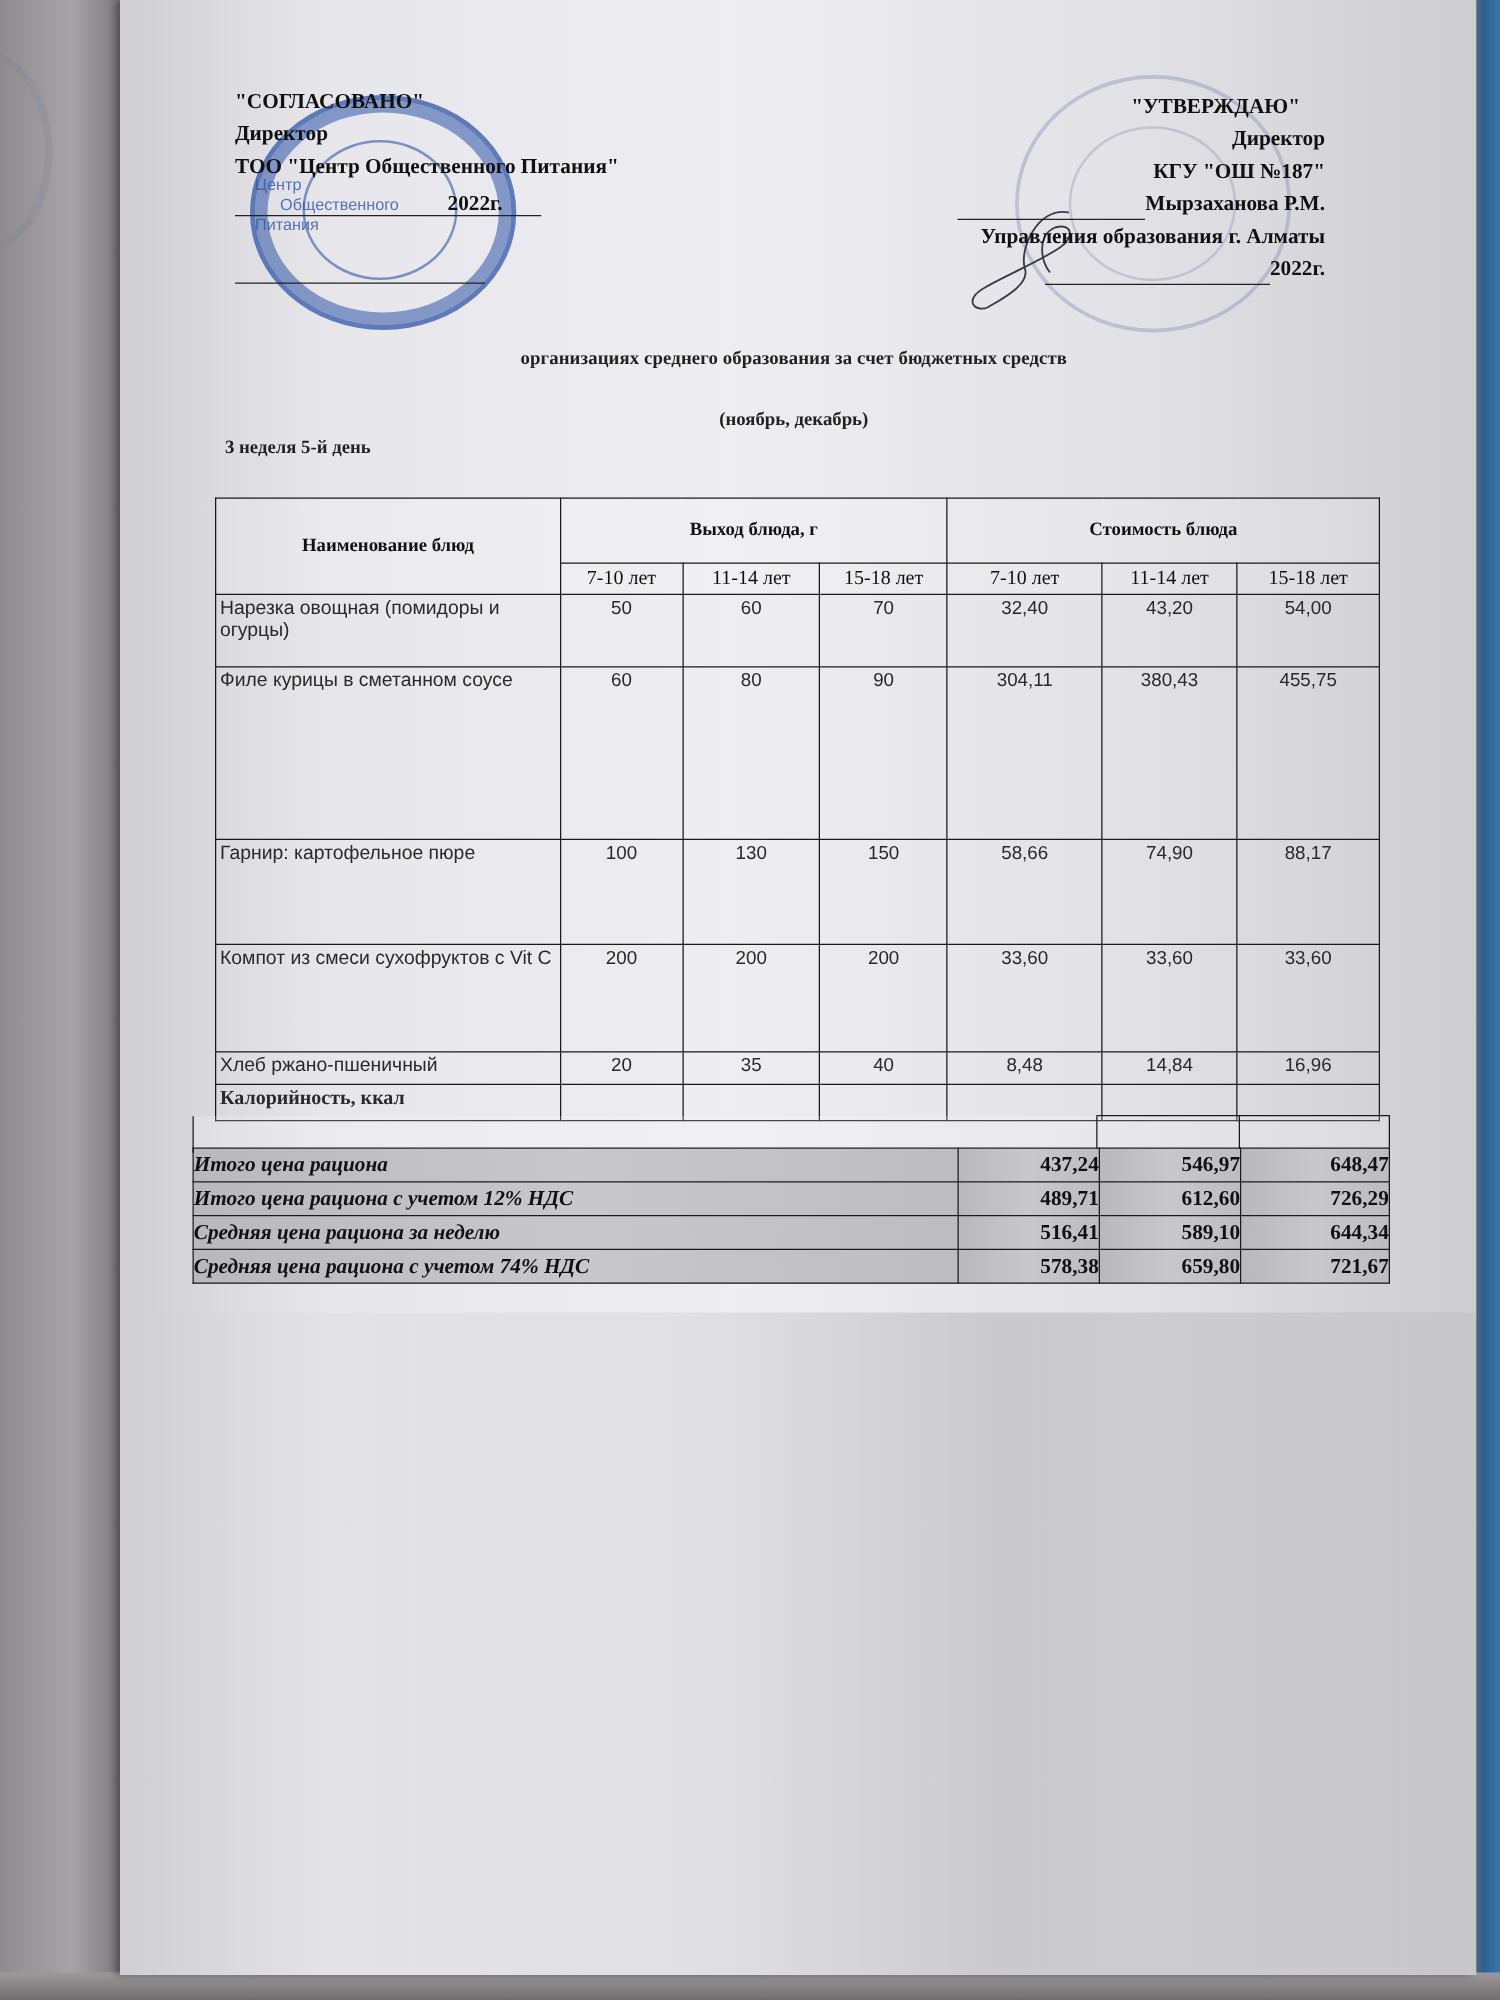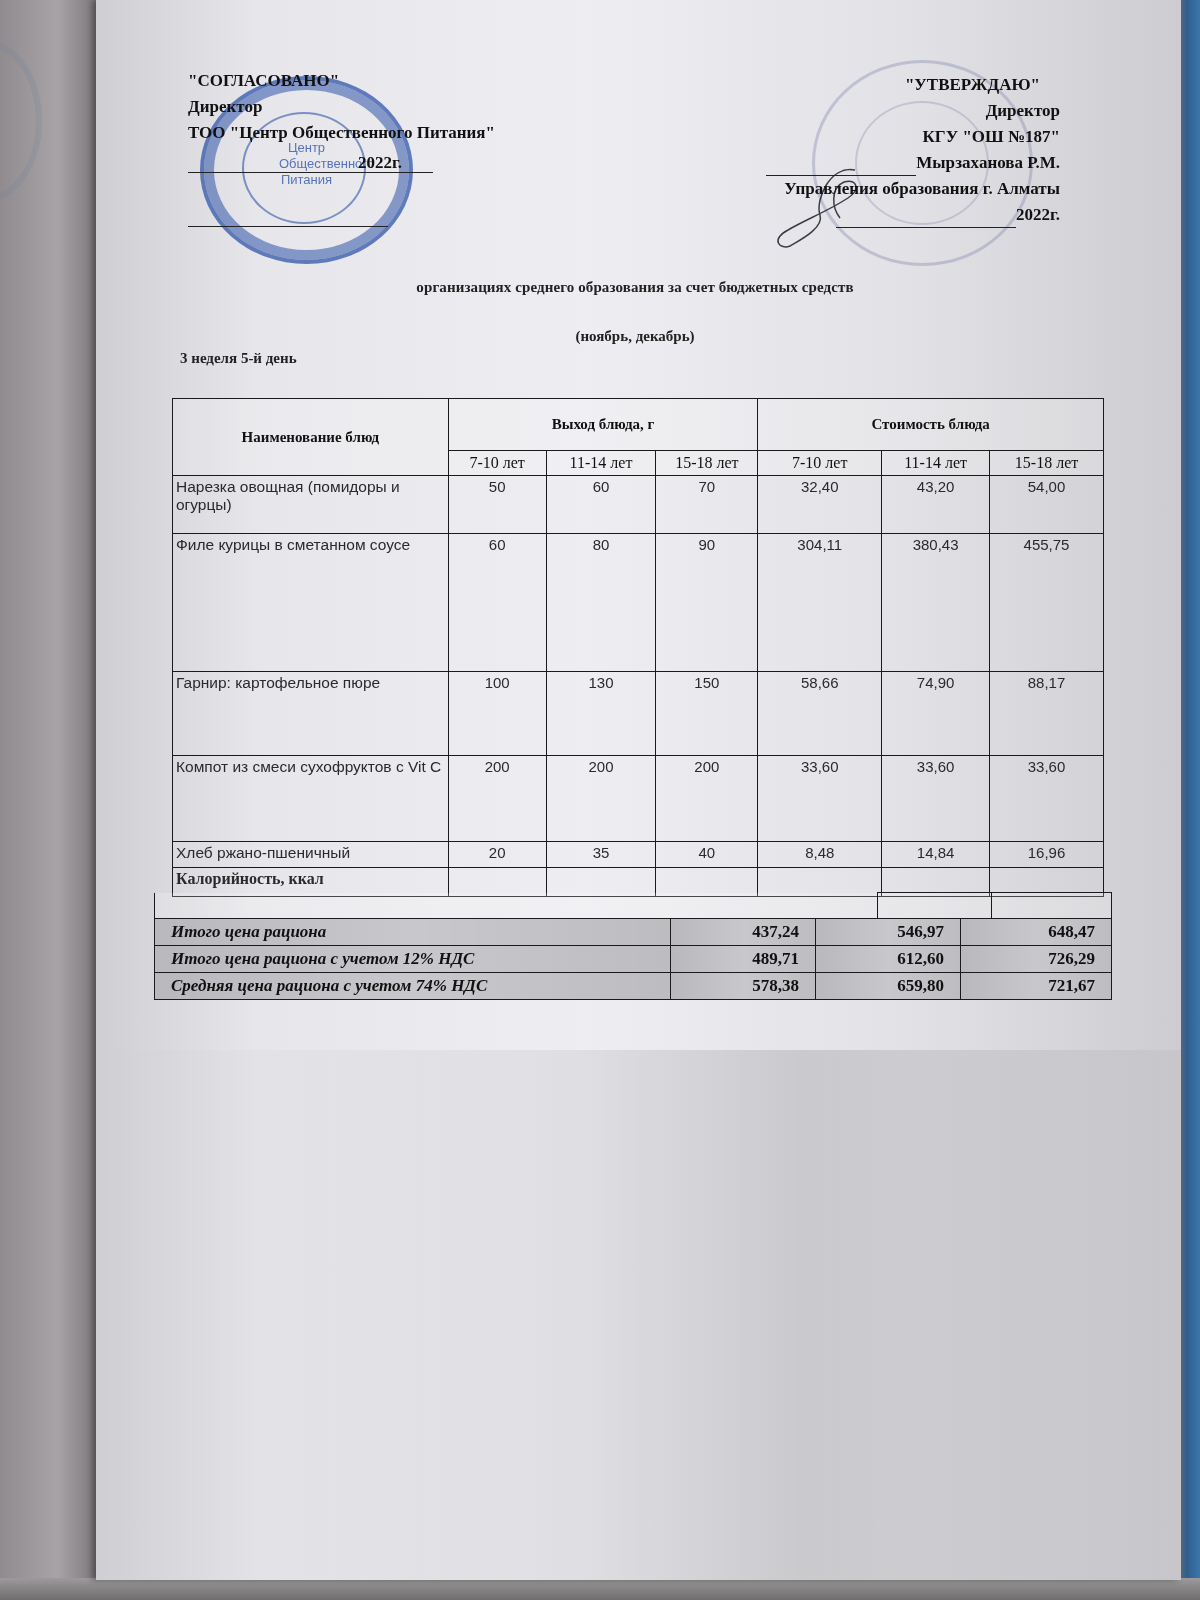--- a/index.html
+++ b/index.html
@@ -23,21 +23,21 @@
   .approve-left .line{white-space:nowrap;}
   .approve-left .underline{position:absolute;left:0;width:245px;border-top:1px solid #222;}
   .approve-right{position:absolute;right:140px;top:82px;width:420px;text-align:right;font-weight:bold;font-size:17px;line-height:26px;}
   .approve-right .line{white-space:nowrap;}
 
   .stamp{position:absolute;border-radius:50%;}
   .stamp-left{left:200px;top:76px;width:205px;height:180px;border:4px solid rgba(48,86,170,.75);
        box-shadow:inset 0 0 0 8px rgba(255,255,255,0),inset 0 0 0 10px rgba(48,86,170,.55);}
   .stamp-left .inner{position:absolute;left:38px;top:32px;width:120px;height:108px;border-radius:50%;
        border:2px solid rgba(48,86,170,.6);}
-  .stamp-left .txt{position:absolute;left:0;width:205px;text-align:center;color:rgba(48,86,170,.8);
+  .stamp-left .txt{position:absolute;left:0;width:205px;text-align:left;color:rgba(48,86,170,.8);
        font-family:"Liberation Sans",sans-serif;font-size:13px;line-height:15px;}
   .stamp-right{left:812px;top:60px;width:215px;height:200px;border:3px solid rgba(120,130,170,.35);}
   .stamp-right .inner{position:absolute;left:40px;top:38px;width:130px;height:120px;border-radius:50%;
        border:2px solid rgba(120,130,170,.3);}
   .signature{position:absolute;left:760px;top:160px;width:110px;height:90px;}
 
   .title{position:absolute;left:200px;top:276px;width:870px;text-align:center;font-weight:bold;
        font-size:15px;line-height:22px;color:#222;letter-spacing:.1px;}
   .subtitle{position:absolute;left:200px;top:328px;width:870px;text-align:center;font-weight:bold;font-size:15px;color:#222;}
   .day-label{position:absolute;left:180px;top:350px;font-weight:bold;font-size:15px;color:#222;}
@@ -47,21 +47,21 @@
   .menu-table{left:172px;top:398px;width:932px;font-family:"Liberation Serif",serif;font-size:16px;}
   .menu-table th{font-weight:bold;font-size:15px;background:rgba(255,255,255,.15);}
   .menu-table .hdr-top{height:52px;}
   .menu-table .hdr-sub th{height:24px;font-weight:normal;font-size:16px;padding:0 2px;}
   .menu-table td{vertical-align:top;text-align:center;padding:2px 3px;font-family:"Liberation Sans",sans-serif;font-size:15px;color:#2a2a2a;}
   .menu-table td.name{text-align:left;font-size:15.5px;}
   .menu-table tr.kcal td{height:24px;}
   .menu-table tr.kcal td.name{font-weight:bold;font-family:"Liberation Serif",serif;font-size:16px;margin-left:43px;}
 
   .totals-table{left:154px;top:918px;width:958px;font-family:"Liberation Serif",serif;}
-  .totals-table td{height:26px;font-weight:bold;font-style:italic;font-size:17px;padding:0 16px;
+  .totals-table td{height:26px;font-weight:bold;font-style:italic;font-size:17px;padding:0 0;
        background:linear-gradient(90deg,#b9b8bc,#c8c7cb 50%,#bdbcc0);}
   .totals-table td.val{font-style:normal;text-align:right;width:112px;font-size:17px;}
   .totals-table td.val.w1{width:118px;}
   .spacer-table{left:154px;top:892px;width:958px;}
   .spacer-table td{height:26px;background:rgba(255,255,255,.2);}
 </style>
 </head>
 <body>
 
 <div class="left-sheet">
@@ -215,19 +215,25 @@
     <td class="val">546,97</td>
     <td class="val w1">648,47</td>
   </tr>
   <tr>
     <td>Итого цена рациона с учетом 12% НДС</td>
     <td class="val">489,71</td>
     <td class="val">612,60</td>
     <td class="val w1">726,29</td>
   </tr>
   <tr>
+    <td>Средняя цена рациона за неделю</td>
+    <td class="val">516,41</td>
+    <td class="val">589,10</td>
+    <td class="val w1">644,34</td>
+  </tr>
+  <tr>
     <td>Средняя цена рациона с учетом 74% НДС</td>
     <td class="val">578,38</td>
     <td class="val">659,80</td>
     <td class="val w1">721,67</td>
   </tr>
 </tbody>
   </table>
 
 </body></html>

